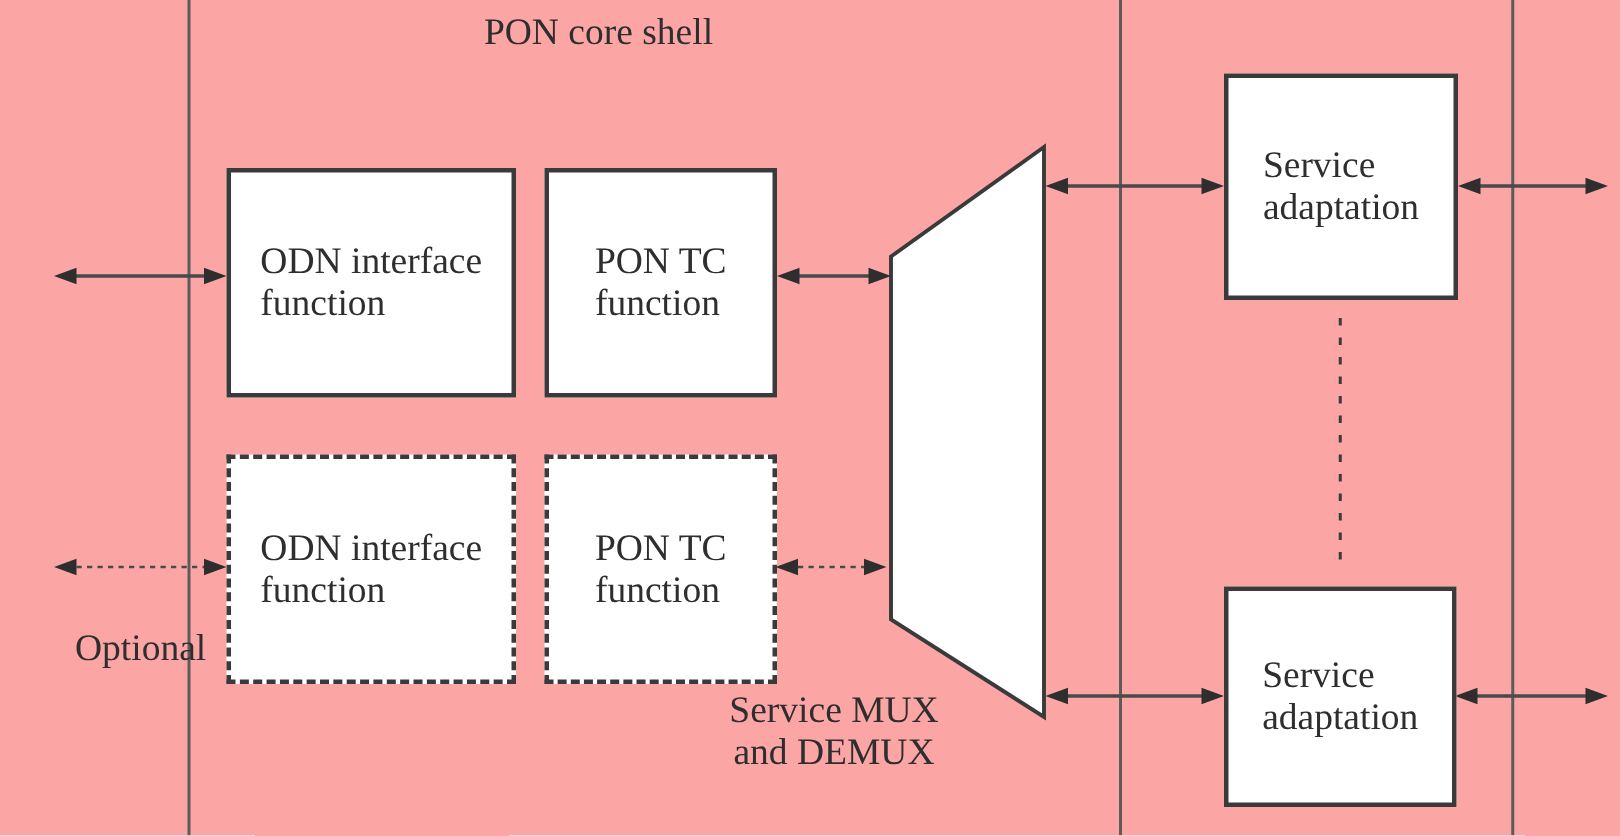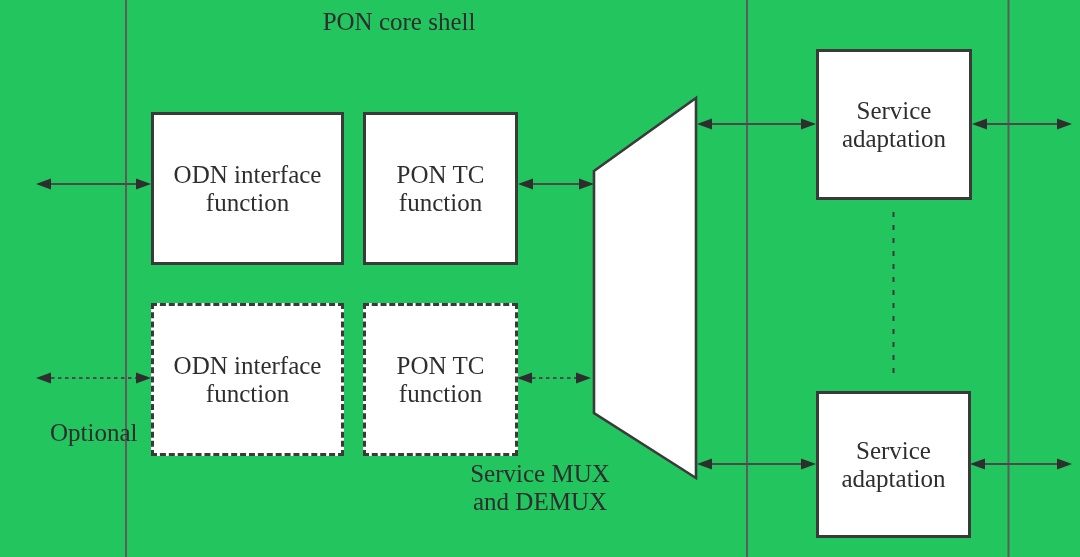--- a/index.html
+++ b/index.html
@@ -1,40 +1,39 @@
 <!DOCTYPE html>
 <html><head>
 <meta charset="utf-8">
 <style>
   html,body { margin:0; padding:0; background:#ffffff; }
   #canvas {
     position:relative;
     width:1080px; height:557px;
-    background:#22c55e;
+    background:#fca5a5;
     font-family:"Liberation Serif", serif;
     overflow:hidden;
   }
   svg.layer { position:absolute; left:0; top:0; width:1080px; height:557px; }
   .label {
     position:absolute;
     font-size:25px;
     line-height:28px;
     color:#2e2e2e;
     white-space:pre-line;
   }
   .label.centered { text-align:center; }
   .fbox {
     position:absolute;
     box-sizing:border-box;
     border:3px solid #3a3a3a;
     background:#ffffff;
     display:flex;
     align-items:center;
     justify-content:center;
-    text-align:center;
     font-size:25px;
     line-height:28px;
     color:#2e2e2e;
     white-space:pre-line;
   }
   .fbox.dashed { border-style:dashed; }
 </style>
 </head>
 <body>
 
@@ -109,17 +108,17 @@
   <div class="fbox dashed" style="left:151px; top:303px; width:193px; height:153px;">ODN interface
 function</div>
   <div class="fbox dashed" style="left:363px; top:303px; width:155px; height:153px;">PON TC
 function</div>
 
   <div class="fbox" style="left:816px; top:49px; width:156px; height:151px;">Service
 adaptation</div>
   <div class="fbox" style="left:816px; top:391px; width:155px; height:147px;">Service
 adaptation</div>
 
-  <div class="label centered" style="left:440px; top:460px; width:200px;">Service MUX
+  <div class="label centered" style="left:456px; top:460px; width:200px;">Service MUX
 and DEMUX</div>
   <div class="label" style="left:6px; top:419px;margin-left:44px;">Optional</div>
 
 </div>
 
 </body></html>

